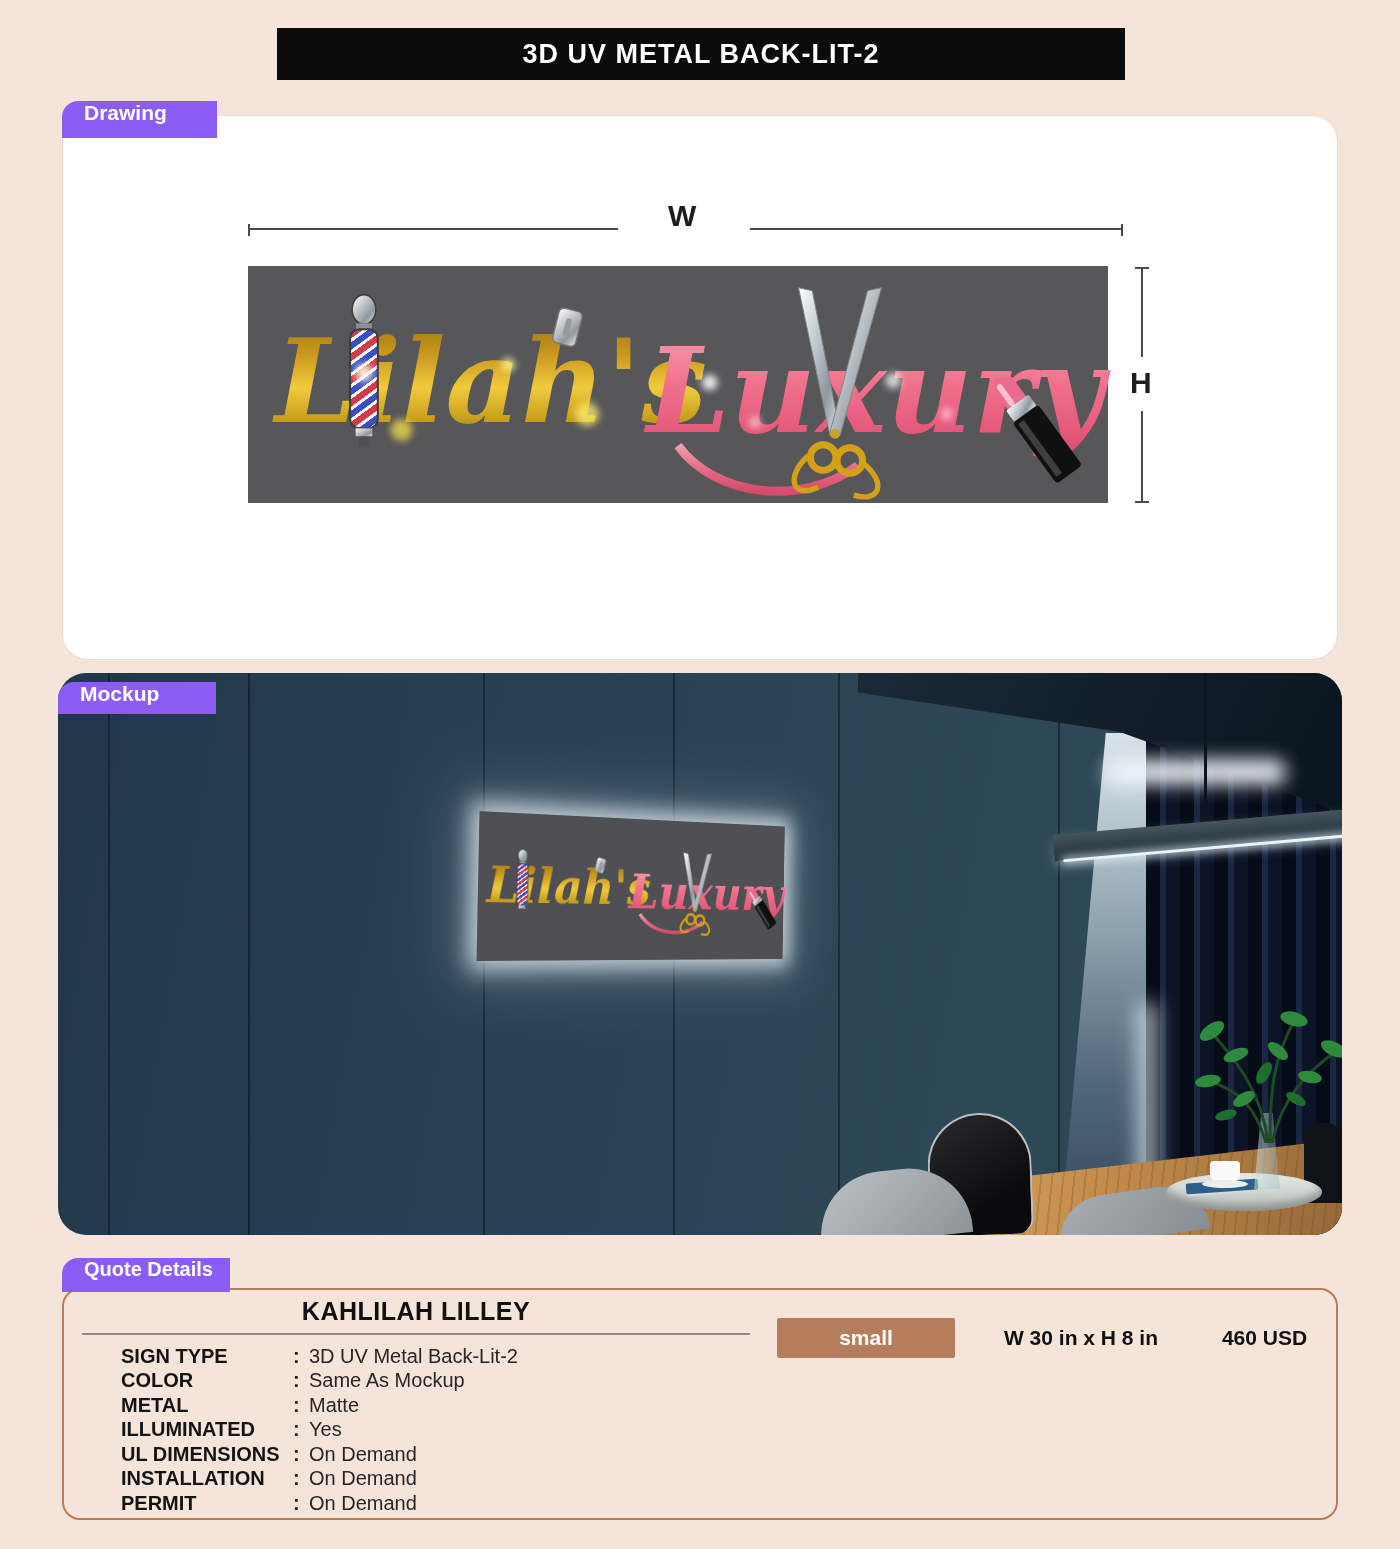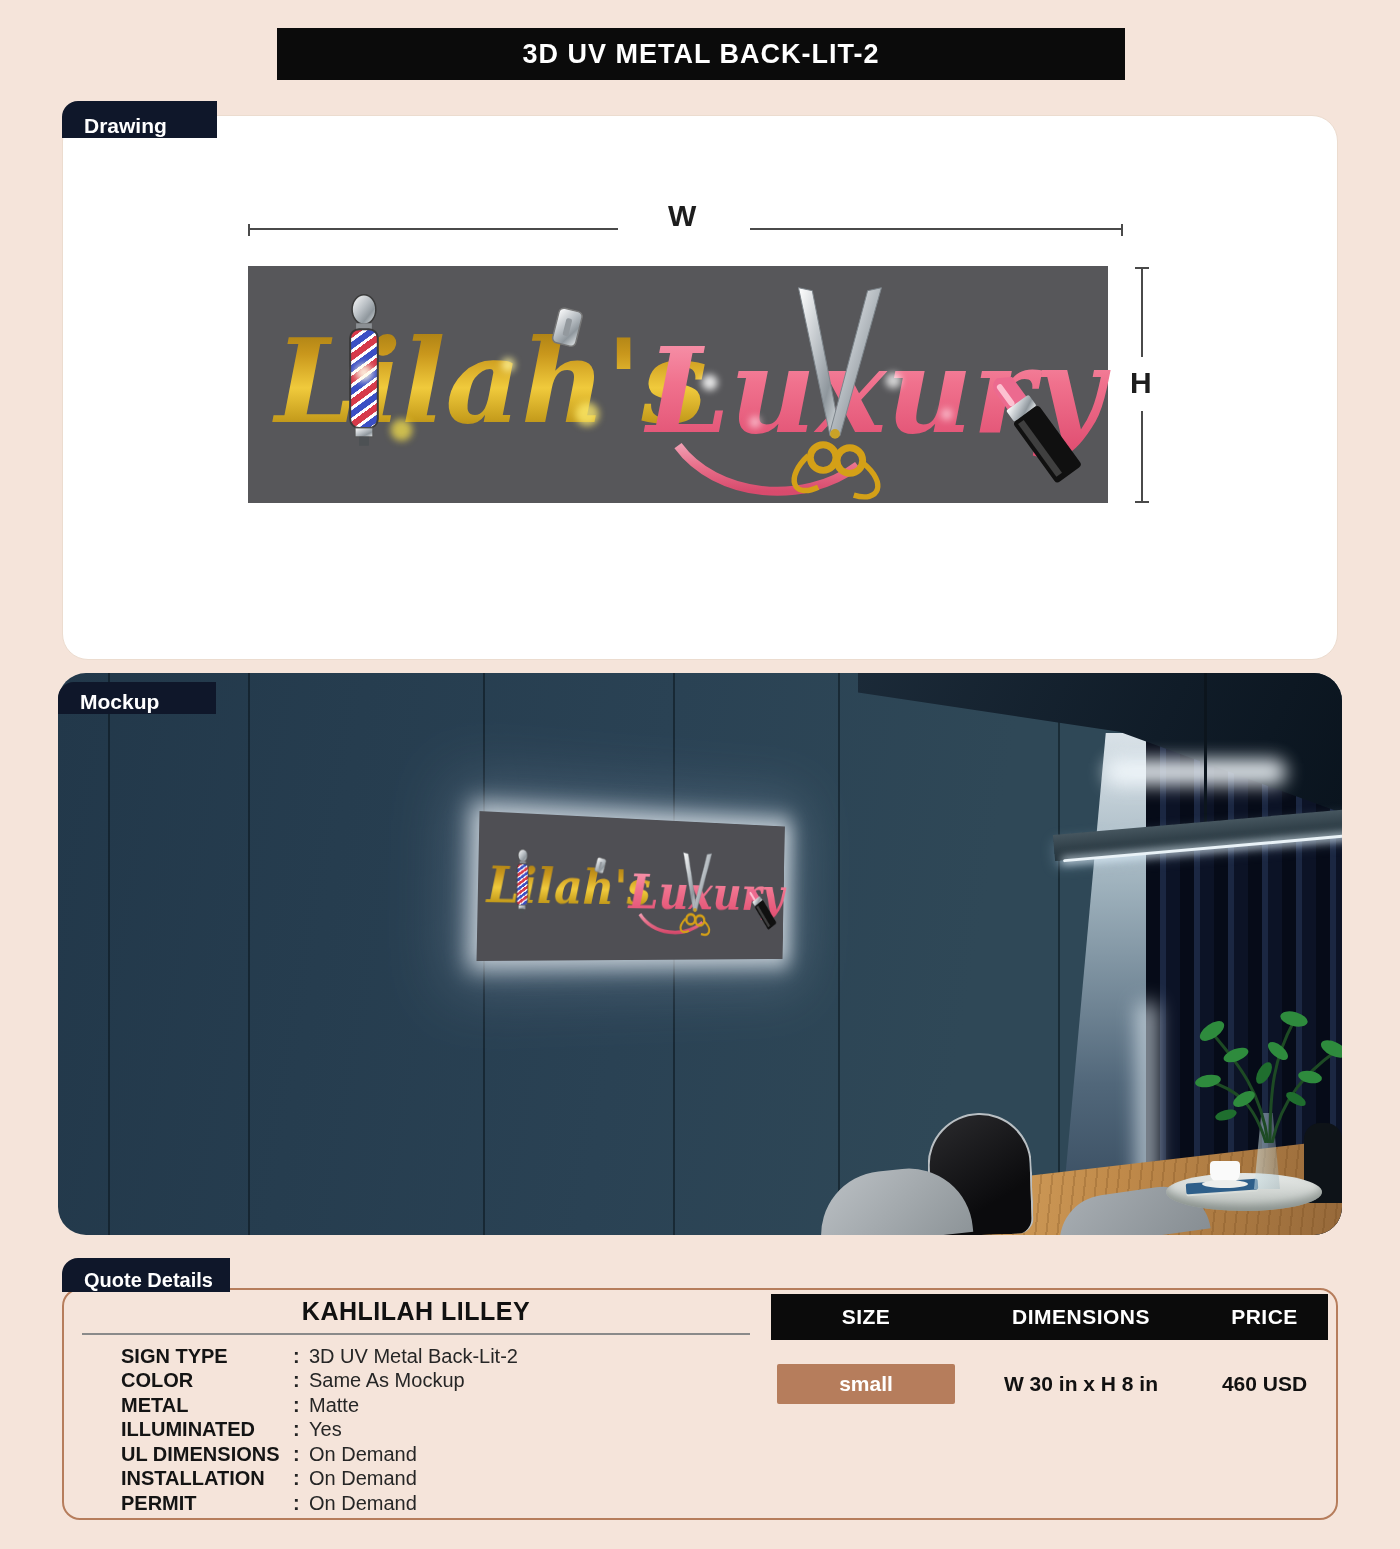--- a/index.html
+++ b/index.html
@@ -14,23 +14,23 @@
   
   .title-bar {
     position:absolute; left:277px; top:28px; width:848px; height:52px;
     background:#0b0b0b; color:#ffffff;
     display:flex; align-items:center; justify-content:center;
     font-size:27px; font-weight:bold; letter-spacing:1px;
   }
 
   
   .tab {
-    position:absolute; background:#0f172a; color:#fff;
+    position:absolute; background:#8b5cf6; color:#fff;
     font-size:21px; font-weight:bold;
-    display:flex; align-items:flex-end; padding-left:22px;
+    display:flex; align-items:flex-start; padding-left:22px;
     border-top-left-radius:16px; z-index:6;
   }
 
   
   .drawing-card {
     position:absolute; left:62px; top:115px; width:1276px; height:545px;
     background:#ffffff; border:1px solid #ecdccf; border-radius:26px;
   }
   .dim-line { position:absolute; background:#4a4a4a; }
   .dim-label { position:absolute; font-size:30px; font-weight:bold; color:#1d1d1d; }
@@ -414,23 +414,18 @@
     <span class="spec-value">On Demand</span>
   </div>
   <div class="spec-row">
     <span class="spec-label">PERMIT</span>
     <span class="spec-sep">:</span>
     <span class="spec-value">On Demand</span>
   </div>
 </div>
 
 <div class="price-table">
-  <div class="price-header">
-    <span>SIZE</span>
-    <span>DIMENSIONS</span>
-    <span>PRICE</span>
-  </div>
   <div class="price-row">
     <span class="size-chip">small</span>
     <span>W 30 in x H 8 in</span>
     <span>460 USD</span>
   </div>
 </div>
 
 </body></html>

